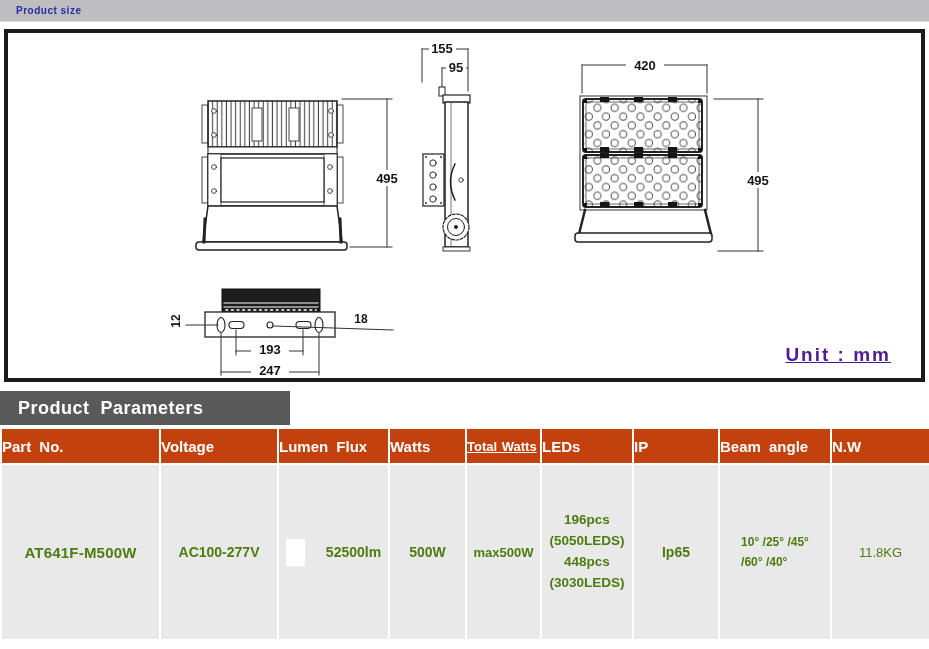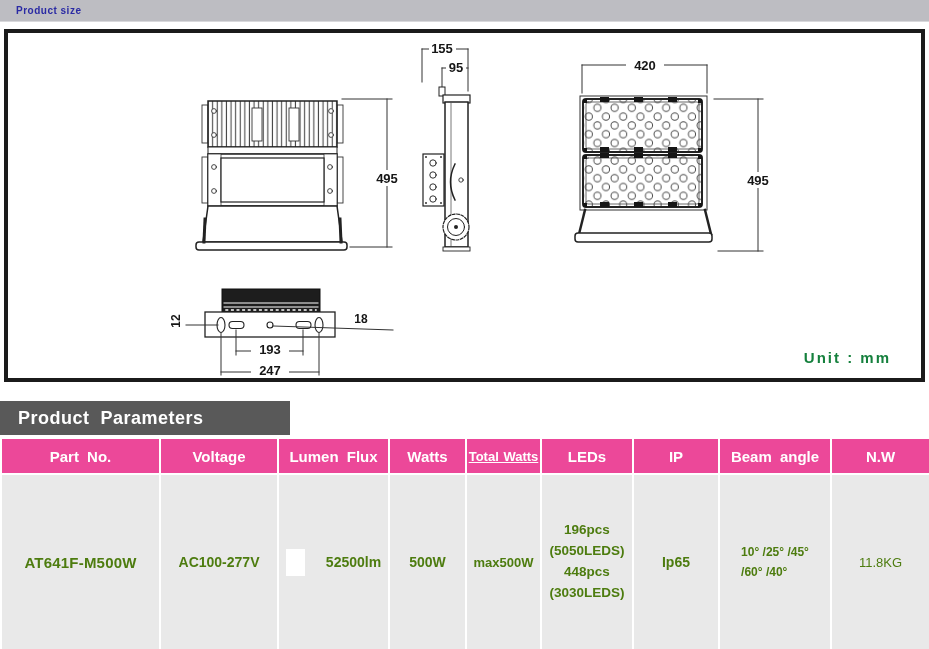--- a/index.html
+++ b/index.html
@@ -13,38 +13,38 @@
     padding-left:16px;box-sizing:border-box;border-bottom:1px solid #d8d8db;
   }
   .topbar .title{color:#2a2aa4;font-weight:bold;font-size:10px;letter-spacing:.5px;}
   
   .panel{
     margin:7px 4px 0 4px;border:4px solid #1b1b1b;height:345px;
     position:relative;background:#fff;
   }
   .panel svg{position:absolute;left:0;top:0;}
   .unit-label{
-    position:absolute;right:30px;bottom:12px;font-weight:bold;font-size:15px;
-    color:#15803d;letter-spacing:2px;white-space:pre;
+    position:absolute;right:30px;bottom:12px;font-weight:bold;font-size:19px;
+    color:#4c1d95;letter-spacing:2px;white-space:pre;text-decoration:underline;
   }
   .dim{font:bold 13px "Liberation Sans",sans-serif;fill:#161616;text-anchor:middle;}
   .dim-s{font:bold 12px "Liberation Sans",sans-serif;fill:#161616;text-anchor:middle;}
   
   .params-bar{
-    margin-top:19px;width:272px;height:34px;background:#595959;
+    margin-top:9px;width:272px;height:34px;background:#595959;
     display:flex;align-items:center;padding-left:18px;
   }
   .params-bar .title{color:#fff;font-weight:bold;font-size:18px;white-space:pre;letter-spacing:.5px;}
   
   table.ptable{
     border-collapse:collapse;table-layout:fixed;width:929px;margin-top:2px;
   }
   .ptable th{
-    background:#ec4899;color:#fff;font-weight:bold;font-size:15px;height:34px;
-    border:2px solid #fff;text-align:center;word-spacing:4px;padding:0;
+    background:#c2410c;color:#fff;font-weight:bold;font-size:15px;height:34px;
+    border:2px solid #fff;text-align:left;word-spacing:4px;padding:0;
   }
   .ptable th.small{font-size:13px;word-spacing:1px;text-decoration:underline;}
   .ptable td{
     background:#e9e9e9;color:#4d7c0f;font-weight:bold;font-size:14px;height:174px;
     border:2px solid #fff;text-align:center;vertical-align:middle;padding:0;
   }
   .ptable td.partno{font-size:15px;letter-spacing:.2px;}
   .ptable td.totalw{font-size:13px;margin-top:14px;}
   .ptable td.leds div{line-height:1.55;font-size:13.5px;}
   .ptable td.beam{font-size:12px;}

